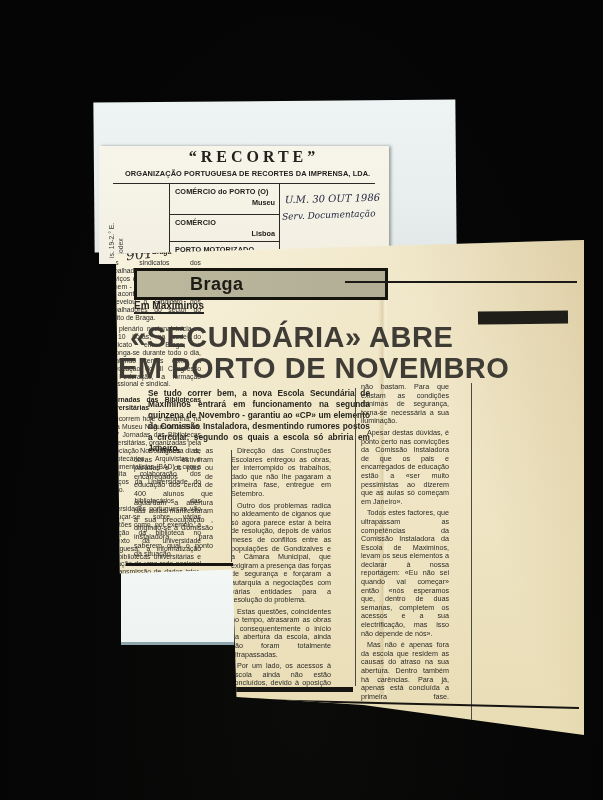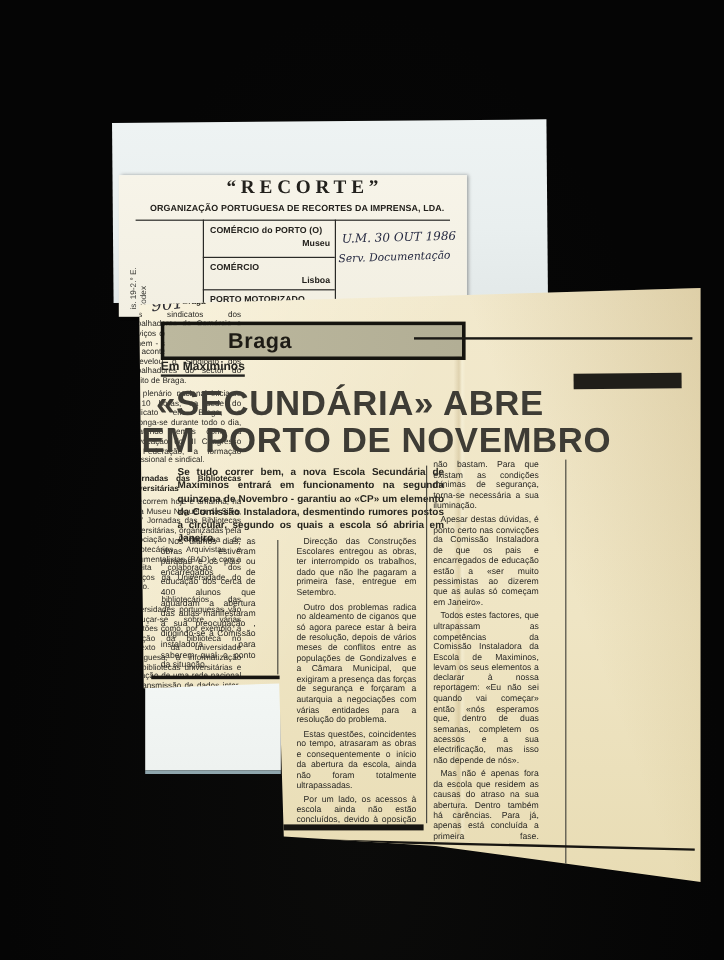--- a/index.html
+++ b/index.html
@@ -85,21 +85,21 @@
   .headline{position:absolute;left:14px;top:82px;width:462px;line-height:31px;
     font-weight:bold;color:#3e3c35;font-size:29px;letter-spacing:.5px;}
   .headline .l1{margin-left:12px;}
   .lede{
     position:absolute;left:44px;top:148px;width:222px;
     font-size:8.3px;line-height:11px;font-weight:bold;text-align:justify;color:#26251f;
   }
   .newscol{position:absolute;overflow:hidden;text-align:justify;}
   .newscol p{margin:0 16px 3px 0;font-size:7.2px;line-height:8.6px;text-indent:6px;}
   .col1{left:30px;top:207px;width:95px;height:117px;}
-  .col2{left:143px;top:207px;width:116px;height:240px;}
+  .col2{left:127px;top:207px;width:116px;height:240px;}
   .col3{left:257px;top:143px;width:104px;height:318px;}
   .col3 p:first-child{text-indent:0;}
   .sidebar{left:374px;top:145px;width:97px;height:344px;overflow:hidden;}
   .sidebar-title{font-size:9.5px;line-height:11px;font-weight:bold;color:#23221c;margin:0 0 4px 0;}
   .sidebar p{margin:0 0 3px 0;font-size:6.8px;line-height:7.9px;text-indent:6px;text-align:justify;}
   .sidebar .sb-sec2{margin-top:8px;}
   .divline{position:absolute;width:1px;background:#4c4b43;}
   .div1{left:127px;top:210px;height:112px;}
   .div2{left:251px;top:148px;height:298px;}
   .div3{left:367px;top:143px;height:340px;}

